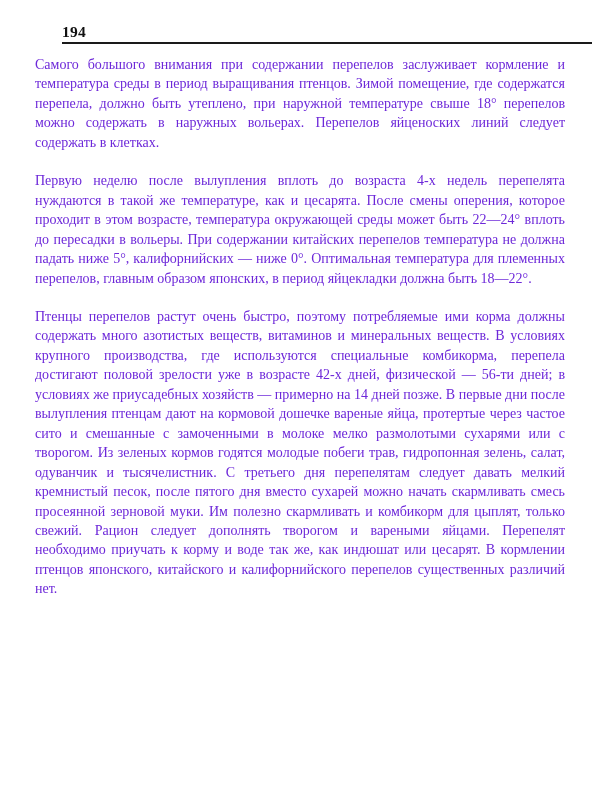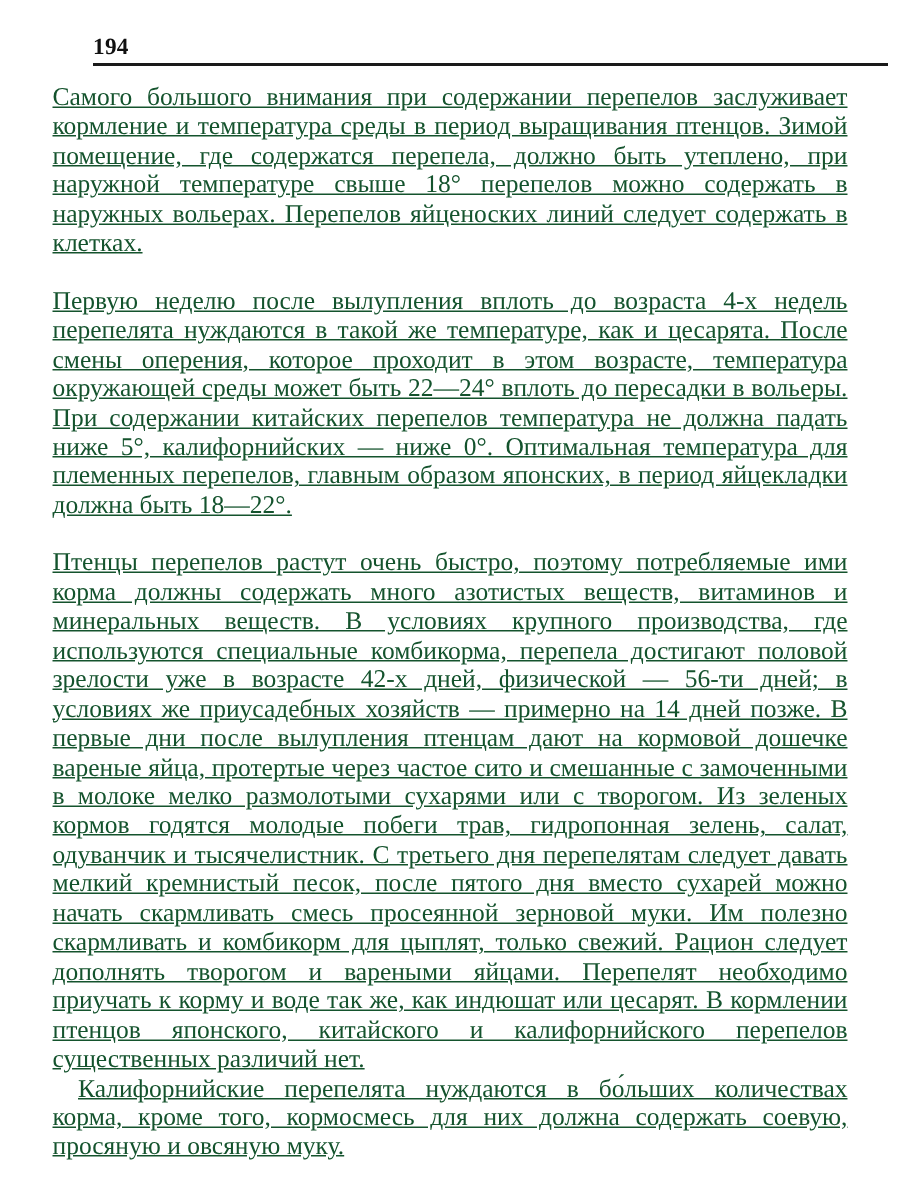--- a/index.html
+++ b/index.html
@@ -76,27 +76,26 @@
     line-height: 16.3px;
     letter-spacing: -0.1px;
     color: #000000;
     padding-top: 1px;
   }
 
   .qa-answer {
     flex: 1 1 auto;
     width: 417px;
     font-family: "Liberation Serif", "DejaVu Serif", serif;
-    font-size: 17px;
+    font-size: 14px;
     line-height: 19.45px;
     text-align: justify;
     text-justify: inter-word;
     hyphens: manual;
-    color: #14532d;
-    text-decoration: underline;
+    color: #6d28d9;
   }
   .qa-answer p {
     margin: 0;
     text-indent: 0;
   }
   .qa-answer p.indented {
     text-indent: 17px;
   }
 </style>
 </head>
@@ -119,19 +118,18 @@
 
     <div class="qa-item">
       <div class="qa-answer">
         <p>Первую неделю после вылупления вплоть до возраста 4-х недель перепелята нуждаются в такой же температуре, как и цесарята. После смены оперения, которое проходит в этом возрасте, температура окружающей среды может быть 22—24° вплоть до пересадки в вольеры. При содержании китайских перепелов температура не должна падать ниже 5°, калифорнийских — ниже 0°. Оптимальная температура для племенных перепелов, главным образом японских, в период яйцекладки должна быть 18—22°.</p>
       </div>
     </div>
 
     <div class="qa-item">
       <div class="qa-answer">
         <p>Птенцы перепелов растут очень быстро, поэтому потребляемые ими корма должны содержать много азотистых веществ, витаминов и минеральных веществ. В условиях крупного производства, где используются специальные комбикорма, перепела достигают половой зрелости уже в возрасте 42-х дней, физической — 56-ти дней; в условиях же приусадебных хозяйств — примерно на 14 дней позже. В первые дни после вылупления птенцам дают на кормовой дошечке вареные яйца, протертые через частое сито и смешанные с замоченными в молоке мелко размолотыми сухарями или с творогом. Из зеленых кормов годятся молодые побеги трав, гидропонная зелень, салат, одуванчик и тысячелистник. С третьего дня перепелятам следует давать мелкий кремнистый песок, после пятого дня вместо сухарей можно начать скармливать смесь просеянной зерновой муки. Им полезно скармливать и комбикорм для цыплят, только свежий. Рацион следует дополнять творогом и вареными яйцами. Перепелят необходимо приучать к корму и воде так же, как индюшат или цесарят. В кормлении птенцов японского, китайского и калифорнийского перепелов существенных различий нет.</p>
-        <p class="indented">Калифорнийские перепелята нуждаются в бо́льших количествах корма, кроме того, кормосмесь для них должна содержать соевую, просяную и овсяную муку.</p>
       </div>
     </div>
 
   </div>
 
 </div>
 
 </body></html>

